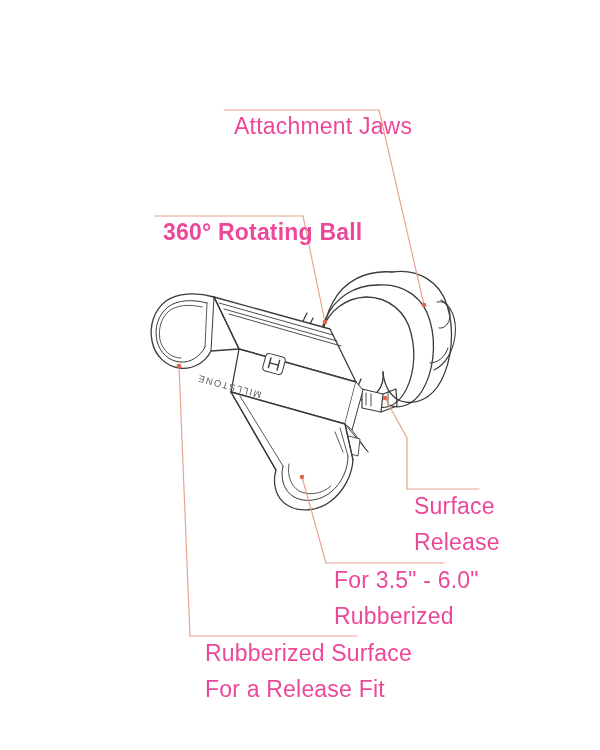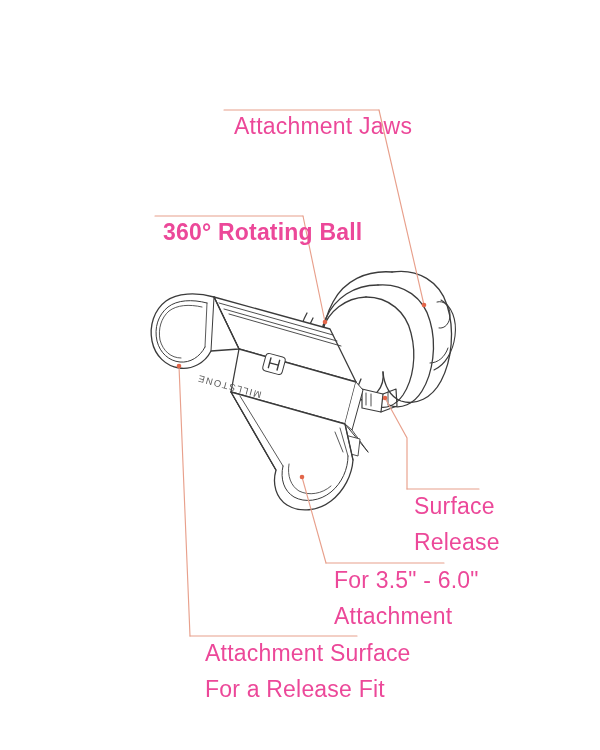--- a/index.html
+++ b/index.html
@@ -219,21 +219,21 @@
     <span class="lbl-line">360° Rotating Ball</span>
   </div>
 
   <div class="callout-label two-line" style="left:414px; top:463px;">
     <span class="lbl-line">Surface</span>
     <span class="lbl-line">Release</span>
   </div>
 
   <div class="callout-label two-line" style="left:334px; top:537px;">
     <span class="lbl-line">For 3.5" - 6.0"</span>
-    <span class="lbl-line">Attachment</span>
+    <span class="lbl-line">Rubberized</span>
   </div>
 
   <div class="callout-label two-line" style="left:205px; top:610px;">
-    <span class="lbl-line">Attachment Surface</span>
+    <span class="lbl-line">Rubberized Surface</span>
     <span class="lbl-line">For a Release Fit</span>
   </div>
 
 </div>
 
 </body></html>

